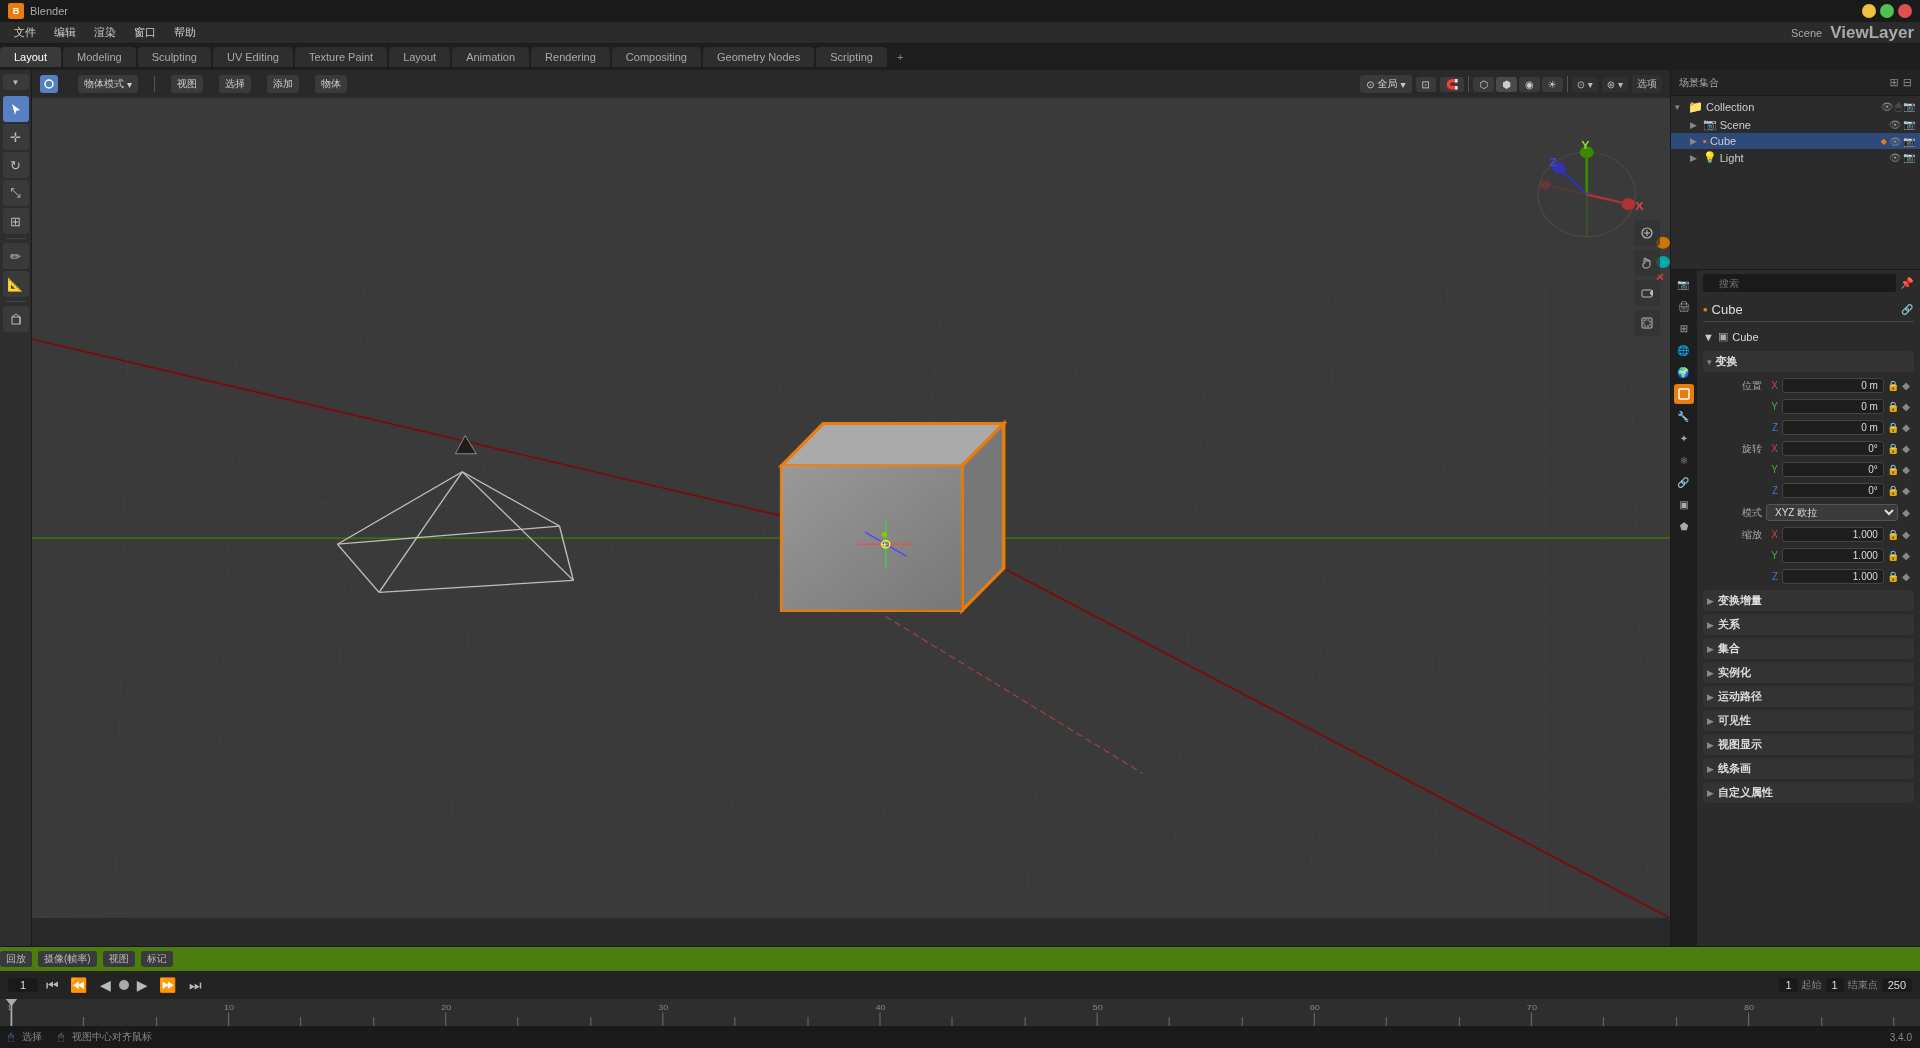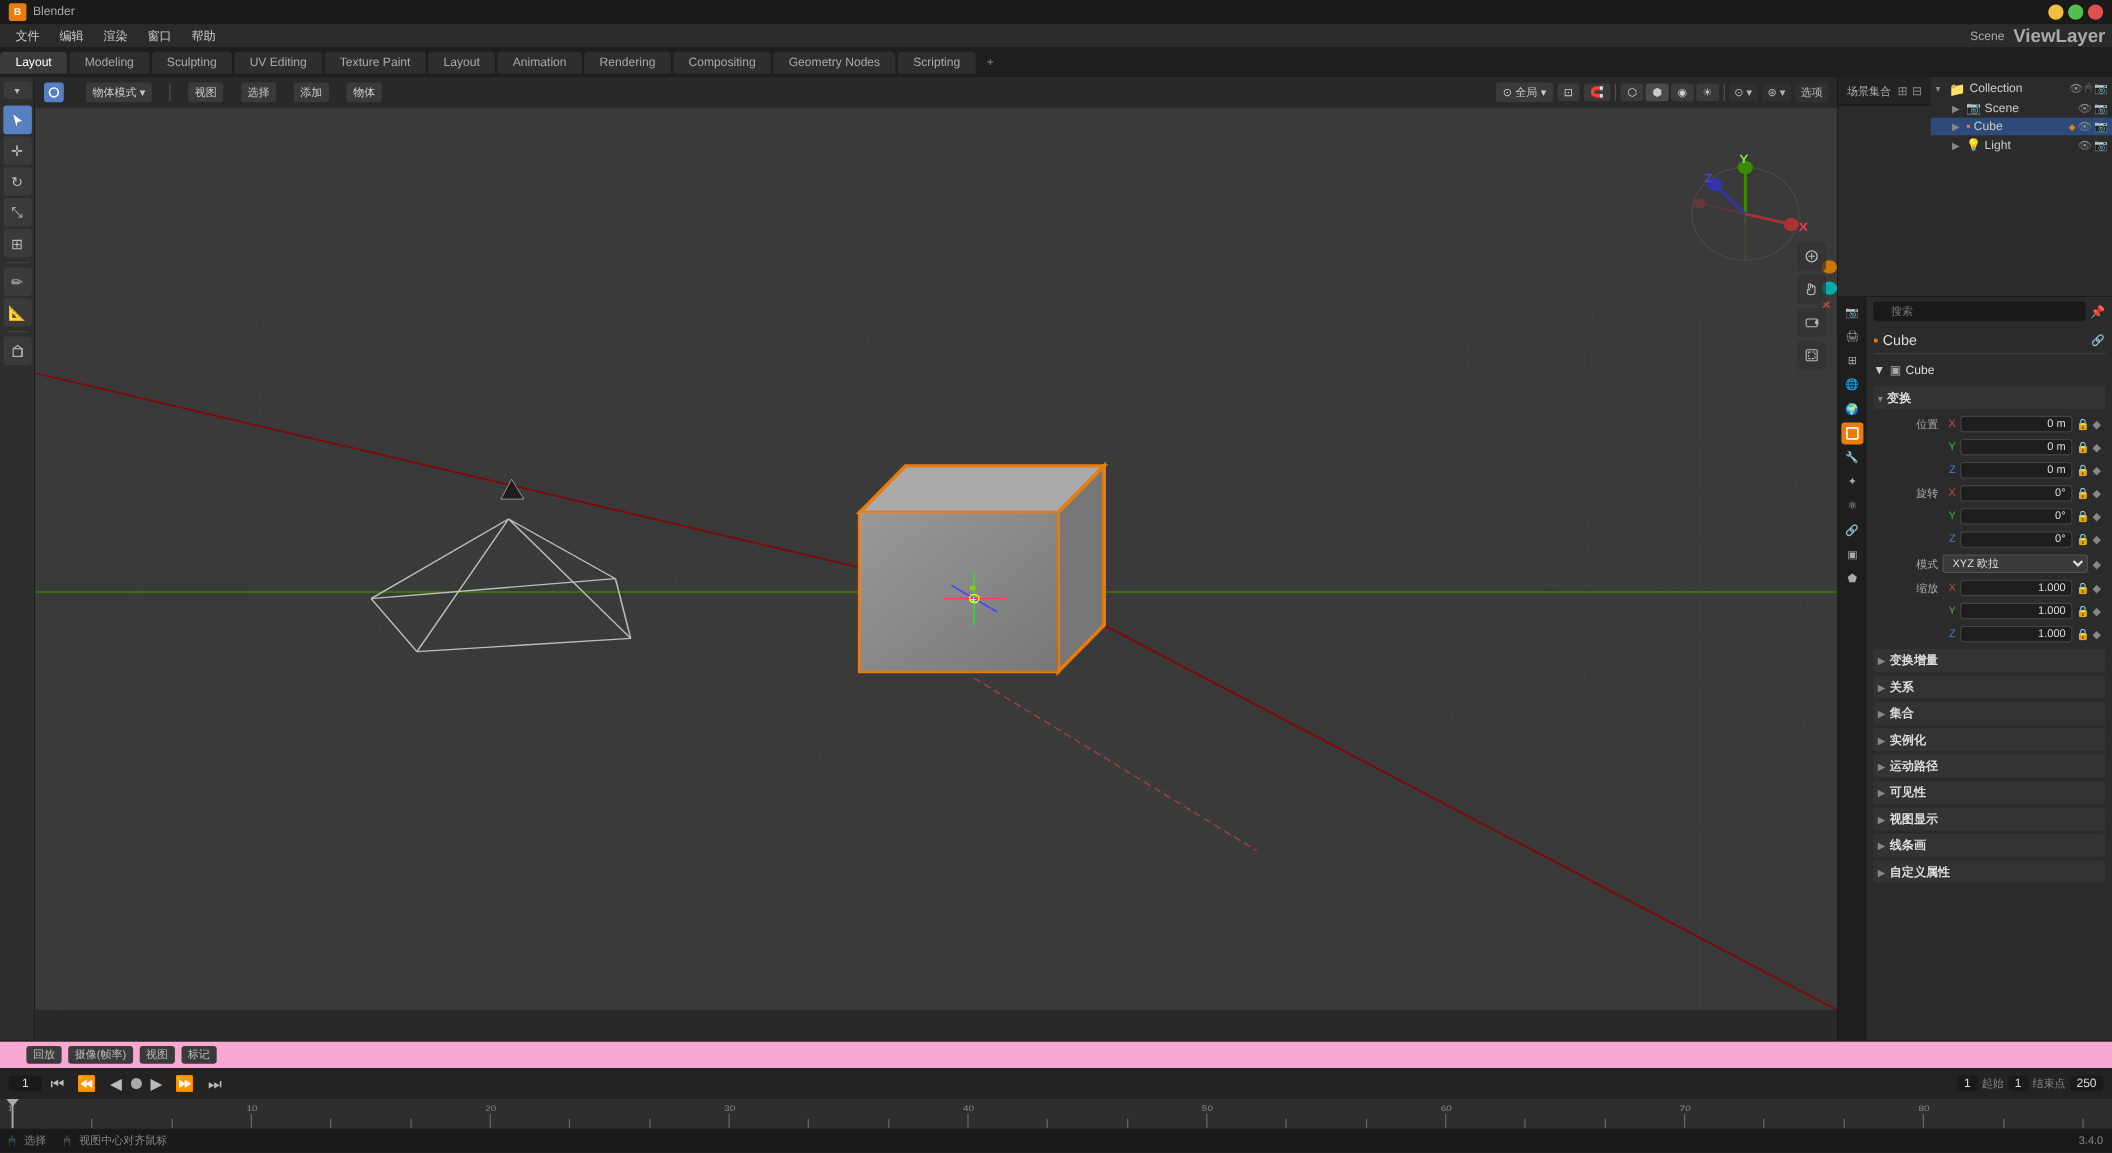--- a/index.html
+++ b/index.html
@@ -215,21 +215,21 @@
       flex-direction: column;
       border-left: 1px solid #1a1a1a;
       flex-shrink: 0;
     }
 
     
     #outliner {
       height: 200px;
       border-bottom: 1px solid #1a1a1a;
       display: flex;
-      flex-direction: row;
+      flex-direction: column;
     }
     #outliner-header {
       background: #232323;
       height: 26px;
       display: flex;
       align-items: center;
       padding: 0 8px;
       gap: 6px;
       border-bottom: 1px solid #1a1a1a;
       flex-shrink: 0;
@@ -401,24 +401,24 @@
     #timeline {
       height: 80px;
       background: #2b2b2b;
       border-top: 1px solid #1a1a1a;
       display: flex;
       flex-direction: column;
       flex-shrink: 0;
     }
     #timeline-header {
       height: 24px;
-      background: #f9a8d4;
-      display: flex;
-      align-items: center;
-      padding: 0 24px;
+      background: #4d7c0f;
+      display: flex;
+      align-items: center;
+      padding: 0 0;
       gap: 6px;
     }
     .timeline-btn {
       padding: 1px 6px;
       background: #3a3a3a;
       border-radius: 3px;
       color: #bbb;
       font-size: 10px;
       cursor: pointer;
     }

